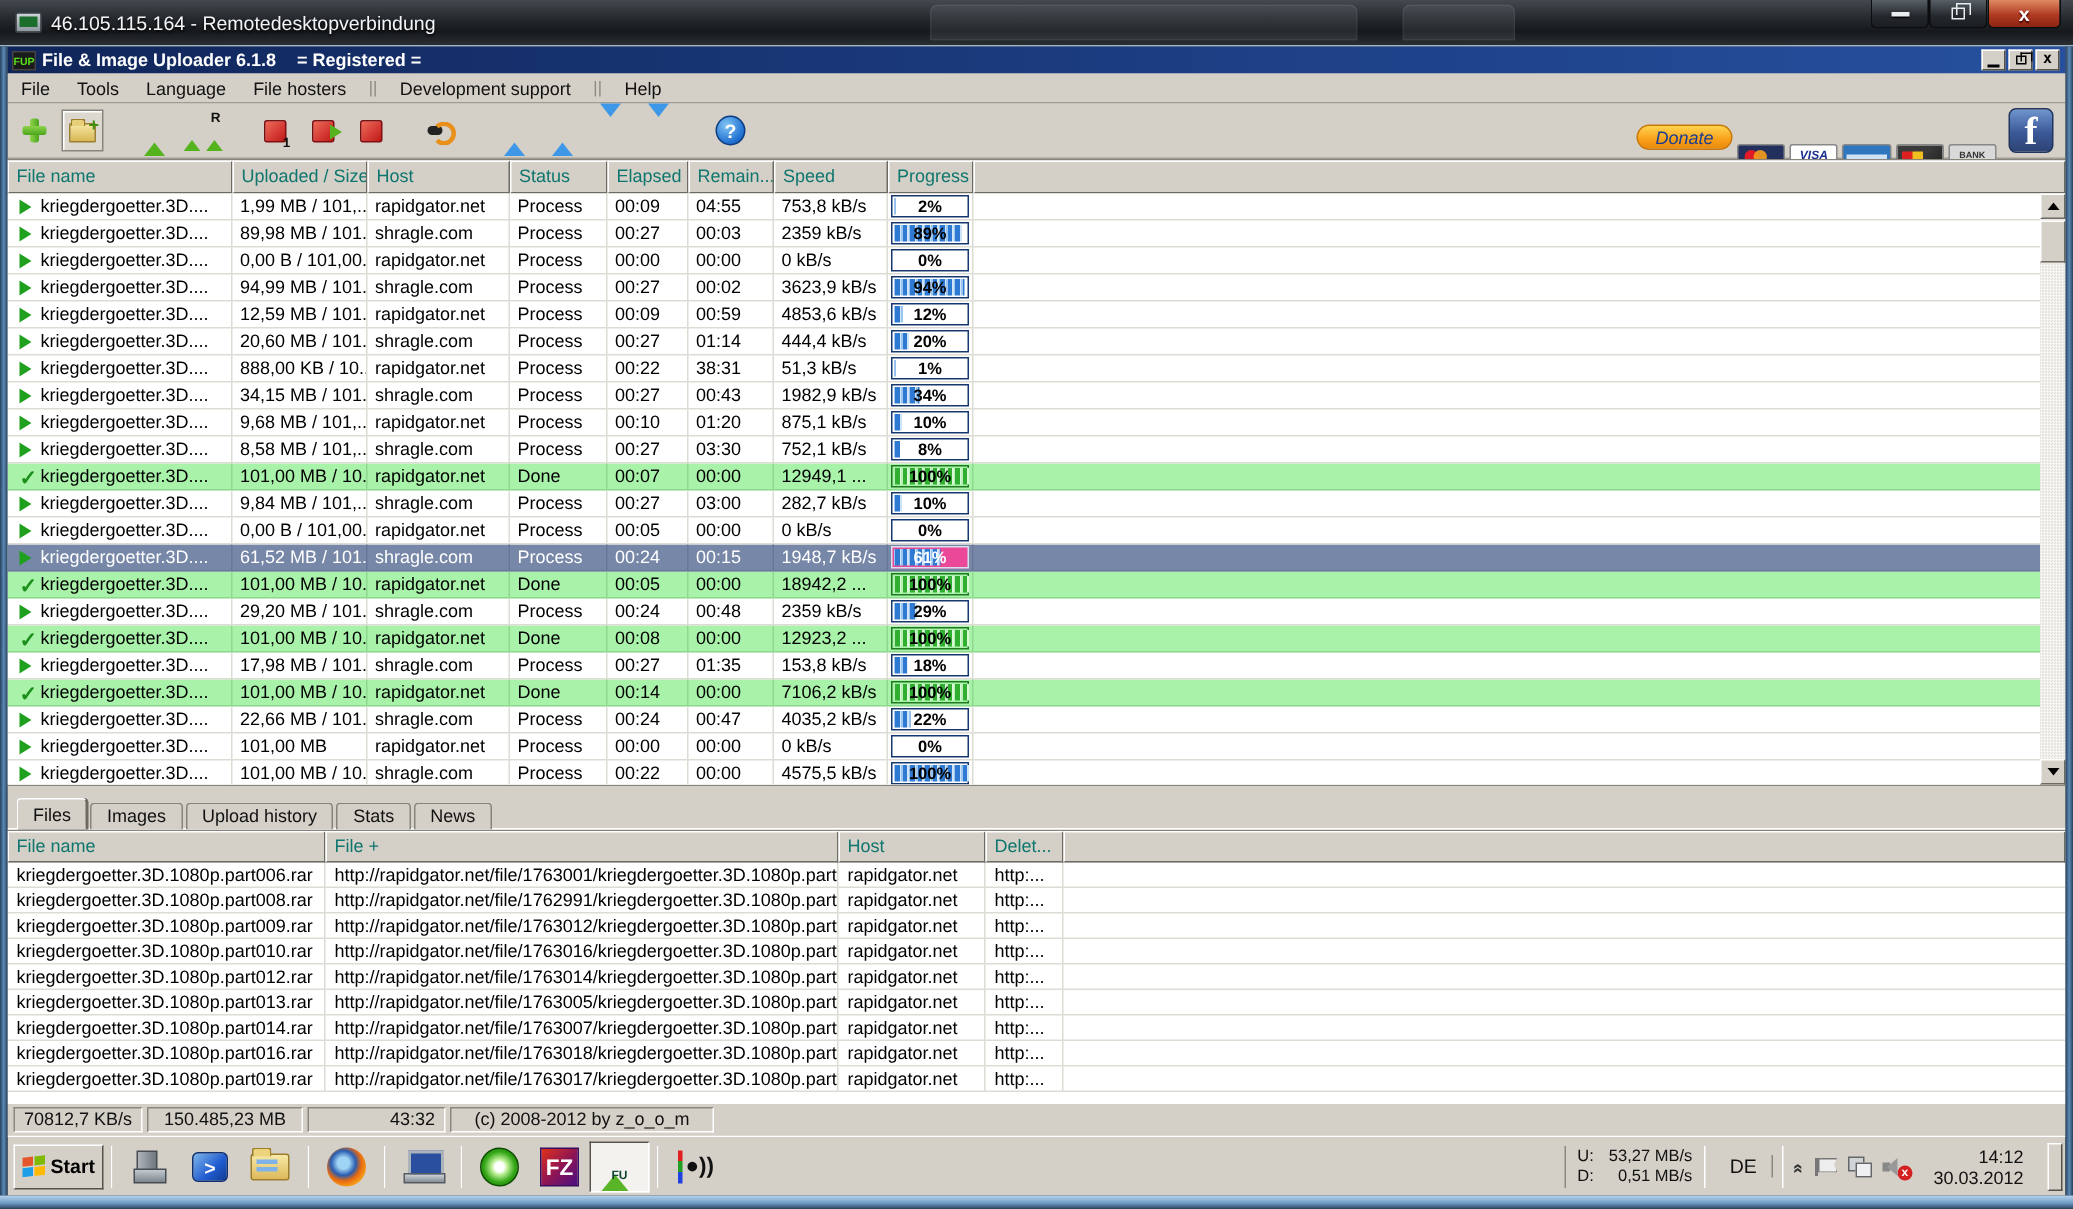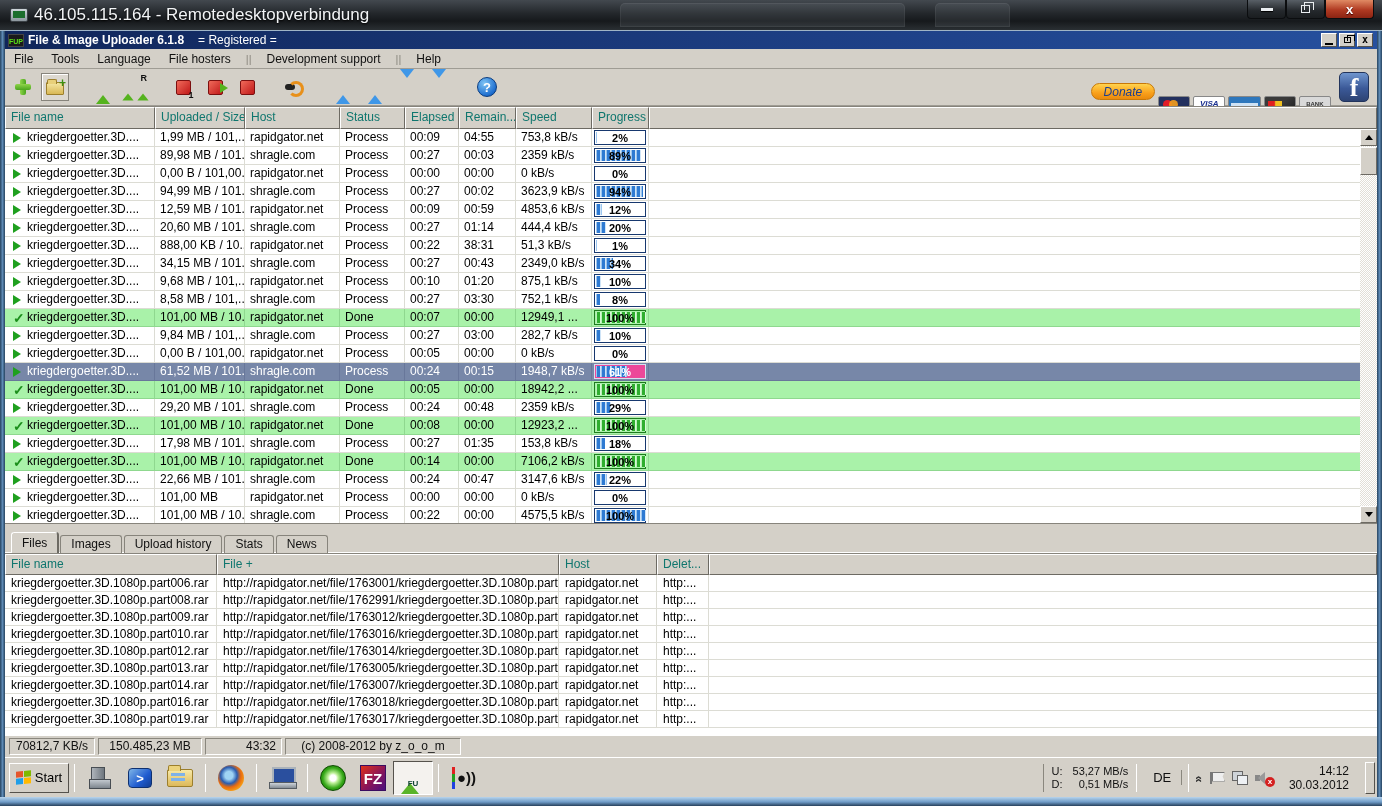--- a/index.html
+++ b/index.html
@@ -7,21 +7,21 @@
   body { font-family:"Liberation Sans", sans-serif; background:#000; position:relative; }
   .screen { position:absolute; inset:0; width:1382px; height:806px; background:#1b1e21; }
 
   
   .rdp-bar { position:absolute; left:0; top:0; width:1382px; height:31px;
     background:linear-gradient(180deg,#43494f 0%,#23272b 45%,#16191c 70%,#2a2f33 100%);
     border-bottom:1px solid #9fb4c6; display:flex; align-items:center; }
   .rdp-icon { width:18px; height:14px; margin:0 6px 0 10px; background:linear-gradient(180deg,#cfd6da,#8d979e);
     border:1px solid #3a4045; border-radius:2px; position:relative; }
   .rdp-icon::after { content:""; position:absolute; left:2px; top:2px; right:2px; bottom:3px; background:#1c6e2d; }
-  .rdp-title { color:#f2f4f6; font-size:17px; text-shadow:0 1px 2px #000; white-space:nowrap; }
+  .rdp-title { color:#f2f4f6; font-size:13px; text-shadow:0 1px 2px #000; white-space:nowrap; }
   .ghost-tab { position:absolute; top:3px; height:24px; background:rgba(190,200,210,0.10);
     border-radius:5px 5px 0 0; border:1px solid rgba(255,255,255,0.06); }
   .rdp-btns { position:absolute; right:8px; top:0; display:flex; }
   .rdp-btn { width:39px; height:19px; border:1px solid #0b0d0f; border-top:none; border-radius:0 0 4px 4px;
     background:linear-gradient(180deg,#585f66,#24282c 60%,#1a1d20); display:flex; align-items:center; justify-content:center; }
   .rdp-btn.close { width:49px; background:linear-gradient(180deg,#e08a64,#b03a22 55%,#8c2413); }
   .glyph-min { width:12px; height:3px; background:#e9edf0; box-shadow:0 1px 1px #000; }
   .glyph-restore { width:9px; height:8px; border:1px solid #e9edf0; position:relative; }
   .glyph-restore::before { content:""; position:absolute; left:2px; top:-4px; width:8px; height:7px; border:1px solid #e9edf0; border-bottom:none; }
   .glyph-x { color:#fff; font-size:13px; font-weight:bold; line-height:1; text-shadow:0 1px 1px #400; }
@@ -35,21 +35,21 @@
 
   
   .app { position:absolute; left:5px; right:5px; top:31px; height:726px; background:#d4d0c8;
     display:flex; flex-direction:column; }
 
   .app-titlebar { height:18px; background:linear-gradient(90deg,#10265a,#1d3f85 60%,#26509e);
     display:flex; align-items:center; color:#fff; flex:none; }
   .fup-logo { width:16px; height:13px; margin:0 4px 0 3px; background:#1a1a1a; color:#58e018;
     font-size:7px; font-weight:bold; text-align:center; line-height:13px; border:1px solid #444; }
   .app-title { font-size:12px; font-weight:bold; margin-right:14px; }
-  .app-registered { font-size:12px; font-weight:normal; }
+  .app-registered { font-size:12px; font-weight:bold; }
   .app-btns { margin-left:auto; display:flex; gap:2px; padding-right:4px; }
   .cbtn { width:16px; height:14px; background:#d4d0c8; border:1px solid; border-color:#fff #55524c #55524c #fff;
     display:flex; align-items:center; justify-content:center; }
   .cbtn .mn { width:8px; height:2px; background:#000; margin-top:7px; }
   .cbtn .rs { width:7px; height:6px; border:1px solid #000; position:relative; }
   .cbtn .rs::before { content:""; position:absolute; left:2px; top:-3px; width:6px; height:5px; border:1px solid #000; border-bottom:none; }
   .cbtn .xx { font-size:10px; font-weight:bold; color:#000; line-height:1; font-family:"DejaVu Sans Mono", monospace; }
 
   .menubar { height:20px; background:#d4d0c8; border-bottom:1px solid #9f9c94; display:flex; align-items:center; flex:none; }
   .menu-item { font-size:12px; color:#111; padding:0 9px; }
@@ -151,31 +151,31 @@
   .lhead { display:grid; grid-template-columns:212px 342px 98px 52px 1fr; height:21px; flex:none; }
   .lrow { display:grid; grid-template-columns:212px 342px 98px 52px 1fr; height:17px; flex:none; }
   .lcell { font-size:12px; line-height:16px; padding-left:6px; border-right:1px solid #dcdcd4; border-bottom:1px solid #dcdcd4; white-space:nowrap; overflow:hidden; color:#000; }
 
   
   .statusbar { height:21px; flex:none; background:#d4d0c8; display:flex; align-items:center; padding:2px 4px; gap:3px; }
   .scell { height:17px; background:#d4d0c8; border:1px solid; border-color:#8a877e #fff #fff #8a877e; font-size:12px; line-height:15px; padding:0 6px; color:#111; white-space:nowrap; }
   .scell.grow { flex:1; }
   .scell.c1 { width:86px; text-align:center; }
   .scell.c2 { width:104px; text-align:center; }
-  .scell.c3 { width:77px; text-align:right;padding-left:40px; }
+  .scell.c3 { width:92px; text-align:right;padding-left:40px; }
   .scell.c4 { width:176px; text-align:center; }
 
   
   .taskbar { position:absolute; left:5px; right:5px; bottom:9px; height:40px; background:#d4d0c8;
     border-top:1px solid #fff; display:flex; align-items:center; z-index:40; }
   .start-btn { width:60px; height:30px; margin-left:4px; background:#d4d0c8; border:1px solid; border-color:#fff #55524c #55524c #fff;
     display:flex; align-items:center; justify-content:center; gap:4px; }
   .winflag { width:15px; height:13px; display:grid; grid-template-columns:7px 7px; grid-template-rows:6px 6px; gap:1px; transform:skewY(-6deg); }
   .winflag i { display:block; } .wf1{background:#e5562c;} .wf2{background:#7fba00;} .wf3{background:#1f9ee8;} .wf4{background:#ffb900;}
-  .start-label { font-size:13px; font-weight:normal; color:#000; }
+  .start-label { font-size:13px; font-weight:bold; color:#000; }
   .tb-sep { width:1px; height:28px; background:#8a877e; border-right:1px solid #fff; margin:0 5px; }
   .qbtn { width:40px; height:34px; display:flex; align-items:center; justify-content:center; }
   .qbtn.pressed { background:#f4f2ee; border:1px solid; border-color:#55524c #fff #fff #55524c; }
   .srv-icon { width:22px; height:22px; position:relative; }
   .srv-icon::before { content:""; position:absolute; left:2px; top:0; width:12px; height:16px; background:linear-gradient(90deg,#aeb4ba,#6e767e); border:1px solid #474d53; }
   .srv-icon::after { content:""; position:absolute; left:0; bottom:0; width:20px; height:8px; background:linear-gradient(180deg,#c2c8ce,#7e868e); border:1px solid #474d53; }
   .ps-icon { width:24px; height:20px; border-radius:4px; background:linear-gradient(135deg,#7fb6e8,#1f5bd0 60%,#123d92);
     color:#fff; font-weight:bold; font-size:13px; text-align:center; line-height:19px; border:1px solid #0e3070; }
   .tfolder { width:26px; height:18px; background:linear-gradient(180deg,#f7e9a8,#ddb95a); border:1px solid #9c7f2c; border-radius:2px; position:relative; }
   .tfolder::before { content:""; position:absolute; left:0; top:-5px; width:11px; height:5px; background:#ecd37c; border:1px solid #9c7f2c; border-bottom:none; border-radius:2px 2px 0 0; }
@@ -490,21 +490,21 @@
           <div class="trow ">
             <div class="tcell namecell">
               <span class="play-tri"></span>
               <span>kriegdergoetter.3D....</span>
             </div>
             <div class="tcell">34,15 MB / 101...</div>
             <div class="tcell">shragle.com</div>
             <div class="tcell">Process</div>
             <div class="tcell">00:27</div>
             <div class="tcell">00:43</div>
-            <div class="tcell">2349,0 kB/s</div>
+            <div class="tcell">1982,9 kB/s</div>
             <div class="tcell pcell">
               <span class="pbar">
                 <span class="fill" style="width: 17px;"></span>
                 <span class="plabel">34%</span>
               </span>
             </div>
             <div class="tcell" style="border-right: none;"></div>
           </div>
           <div class="trow ">
             <div class="tcell namecell">
@@ -718,21 +718,21 @@
           <div class="trow ">
             <div class="tcell namecell">
               <span class="play-tri"></span>
               <span>kriegdergoetter.3D....</span>
             </div>
             <div class="tcell">22,66 MB / 101...</div>
             <div class="tcell">shragle.com</div>
             <div class="tcell">Process</div>
             <div class="tcell">00:24</div>
             <div class="tcell">00:47</div>
-            <div class="tcell">3147,6 kB/s</div>
+            <div class="tcell">4035,2 kB/s</div>
             <div class="tcell pcell">
               <span class="pbar">
                 <span class="fill" style="width: 11px;"></span>
                 <span class="plabel">22%</span>
               </span>
             </div>
             <div class="tcell" style="border-right: none;"></div>
           </div>
           <div class="trow ">
             <div class="tcell namecell">

